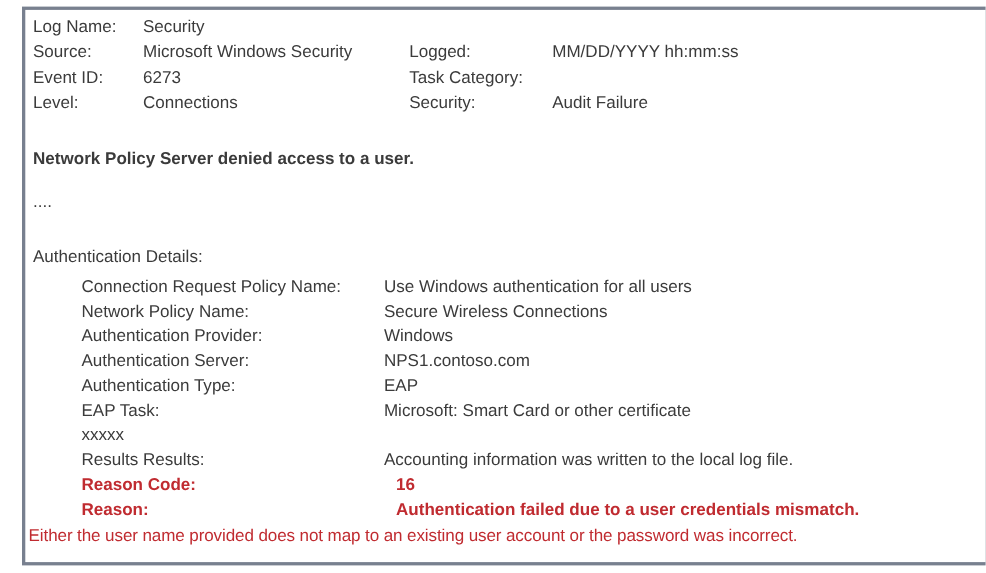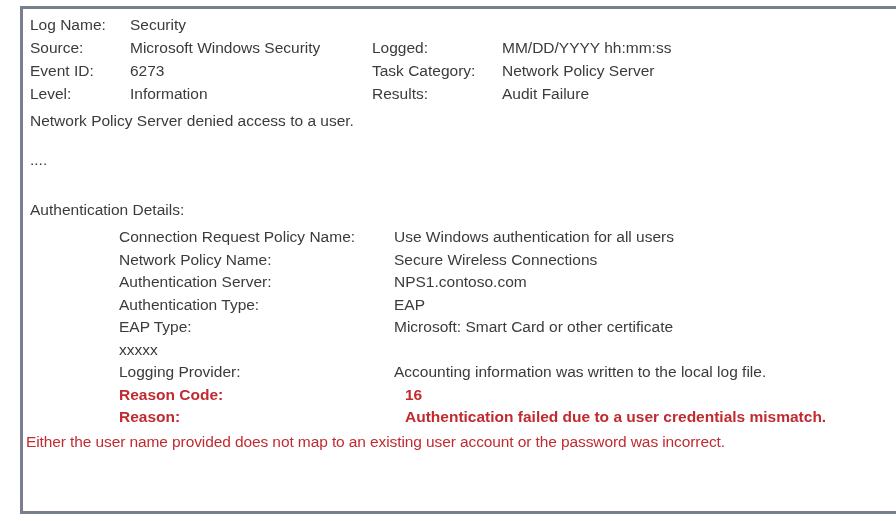--- a/index.html
+++ b/index.html
@@ -22,25 +22,25 @@
   }
   
   .header-block { padding: 4px 0 0 7px; }
   .header-row {
     display: grid;
     grid-template-columns: 100px 242px 130px auto;
     line-height: 23px;
     white-space: nowrap;
   }
   
-  .description { margin: 4px 0 0 7px; line-height: 23px; }
+  .description { margin: 28px 0 0 7px; line-height: 23px; font-weight: bold; }
   .ellipsis-line { margin: 16px 0 0 7px; line-height: 23px; }
   .auth-heading { margin: 27px 0 4px 7px; line-height: 23px; }
   
-  .details-block { margin-top: 5px; padding-left: 96px; }
+  .details-block { margin-top: 5px; padding-left: 51px; }
   .detail-row {
     display: grid;
     grid-template-columns: 275px auto;
     line-height: 22.5px;
     white-space: nowrap;
   }
   .detail-row.hl { color: var(--highlight_color, #c02b30); font-weight: bold; }
   .detail-row.hl .detail-value { padding-left: 11px; }
   
   .footer-note {
@@ -66,62 +66,65 @@
     <div class="header-row">
       <span>Source:</span>
       <span>Microsoft Windows Security</span>
       <span>Logged:</span>
       <span>MM/DD/YYYY hh:mm:ss</span>
     </div>
     <div class="header-row">
       <span>Event ID:</span>
       <span>6273</span>
       <span>Task Category:</span>
-      <span>Network Policy Server</span>
     </div>
     <div class="header-row">
       <span>Level:</span>
-      <span>Information</span>
-      <span>Results:</span>
+      <span>Connections</span>
+      <span>Security:</span>
       <span>Audit Failure</span>
     </div>
   </div>
 
   <div class="description">Network Policy Server denied access to a user.</div>
 
   <div class="ellipsis-line">....</div>
 
   <div class="auth-heading">Authentication Details:</div>
 
   <div class="details-block">
     <div class="detail-row">
       <span class="detail-label">Connection Request Policy Name:</span>
       <span class="detail-value">Use Windows authentication for all users</span>
     </div>
     <div class="detail-row">
       <span class="detail-label">Network Policy Name:</span>
       <span class="detail-value">Secure Wireless Connections</span>
     </div>
     <div class="detail-row">
+      <span class="detail-label">Authentication Provider:</span>
+      <span class="detail-value">Windows</span>
+    </div>
+    <div class="detail-row">
       <span class="detail-label">Authentication Server:</span>
       <span class="detail-value">NPS1.contoso.com</span>
     </div>
     <div class="detail-row">
       <span class="detail-label">Authentication Type:</span>
       <span class="detail-value">EAP</span>
     </div>
     <div class="detail-row">
-      <span class="detail-label">EAP Type:</span>
+      <span class="detail-label">EAP Task:</span>
       <span class="detail-value">Microsoft: Smart Card or other certificate</span>
     </div>
     <div class="detail-row">
       <span class="detail-value">xxxxx</span>
     </div>
     <div class="detail-row">
-      <span class="detail-label">Logging Provider:</span>
+      <span class="detail-label">Results Results:</span>
       <span class="detail-value">Accounting information was written to the local log file.</span>
     </div>
     <div class="detail-row hl">
       <span class="detail-label">Reason Code:</span>
       <span class="detail-value">16</span>
     </div>
     <div class="detail-row hl">
       <span class="detail-label">Reason:</span>
       <span class="detail-value">Authentication failed due to a user credentials mismatch.</span>
     </div>

